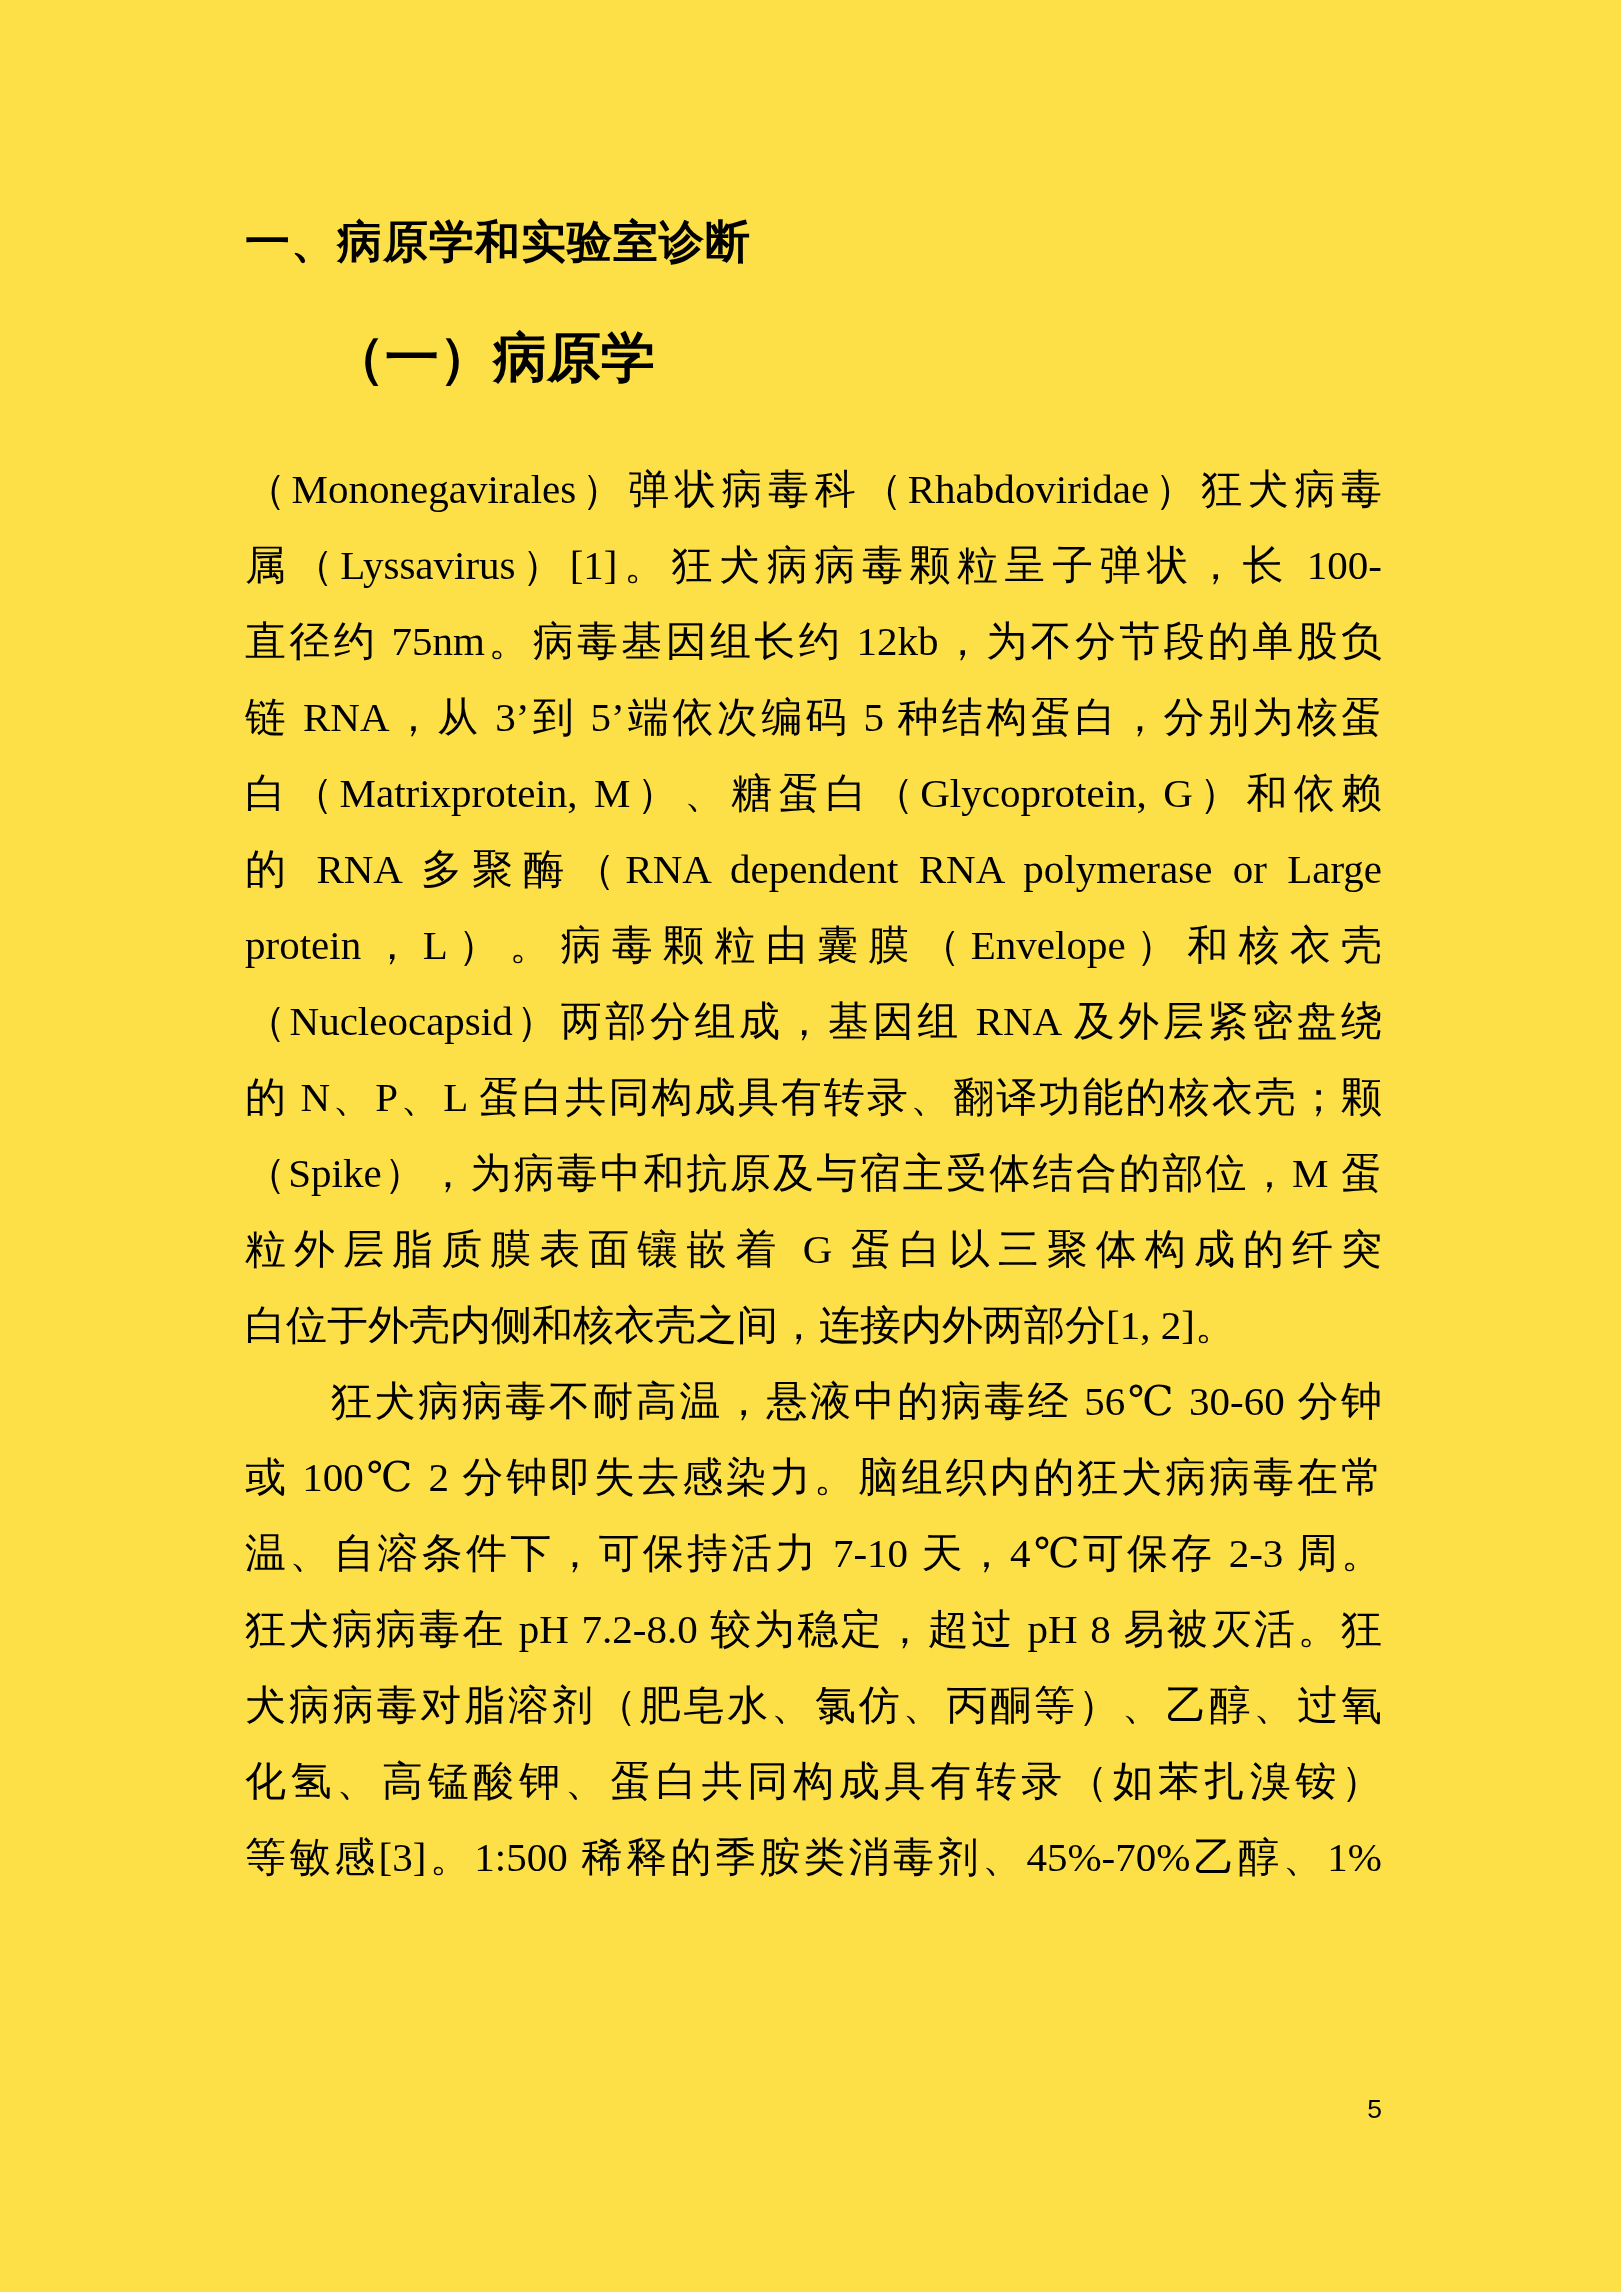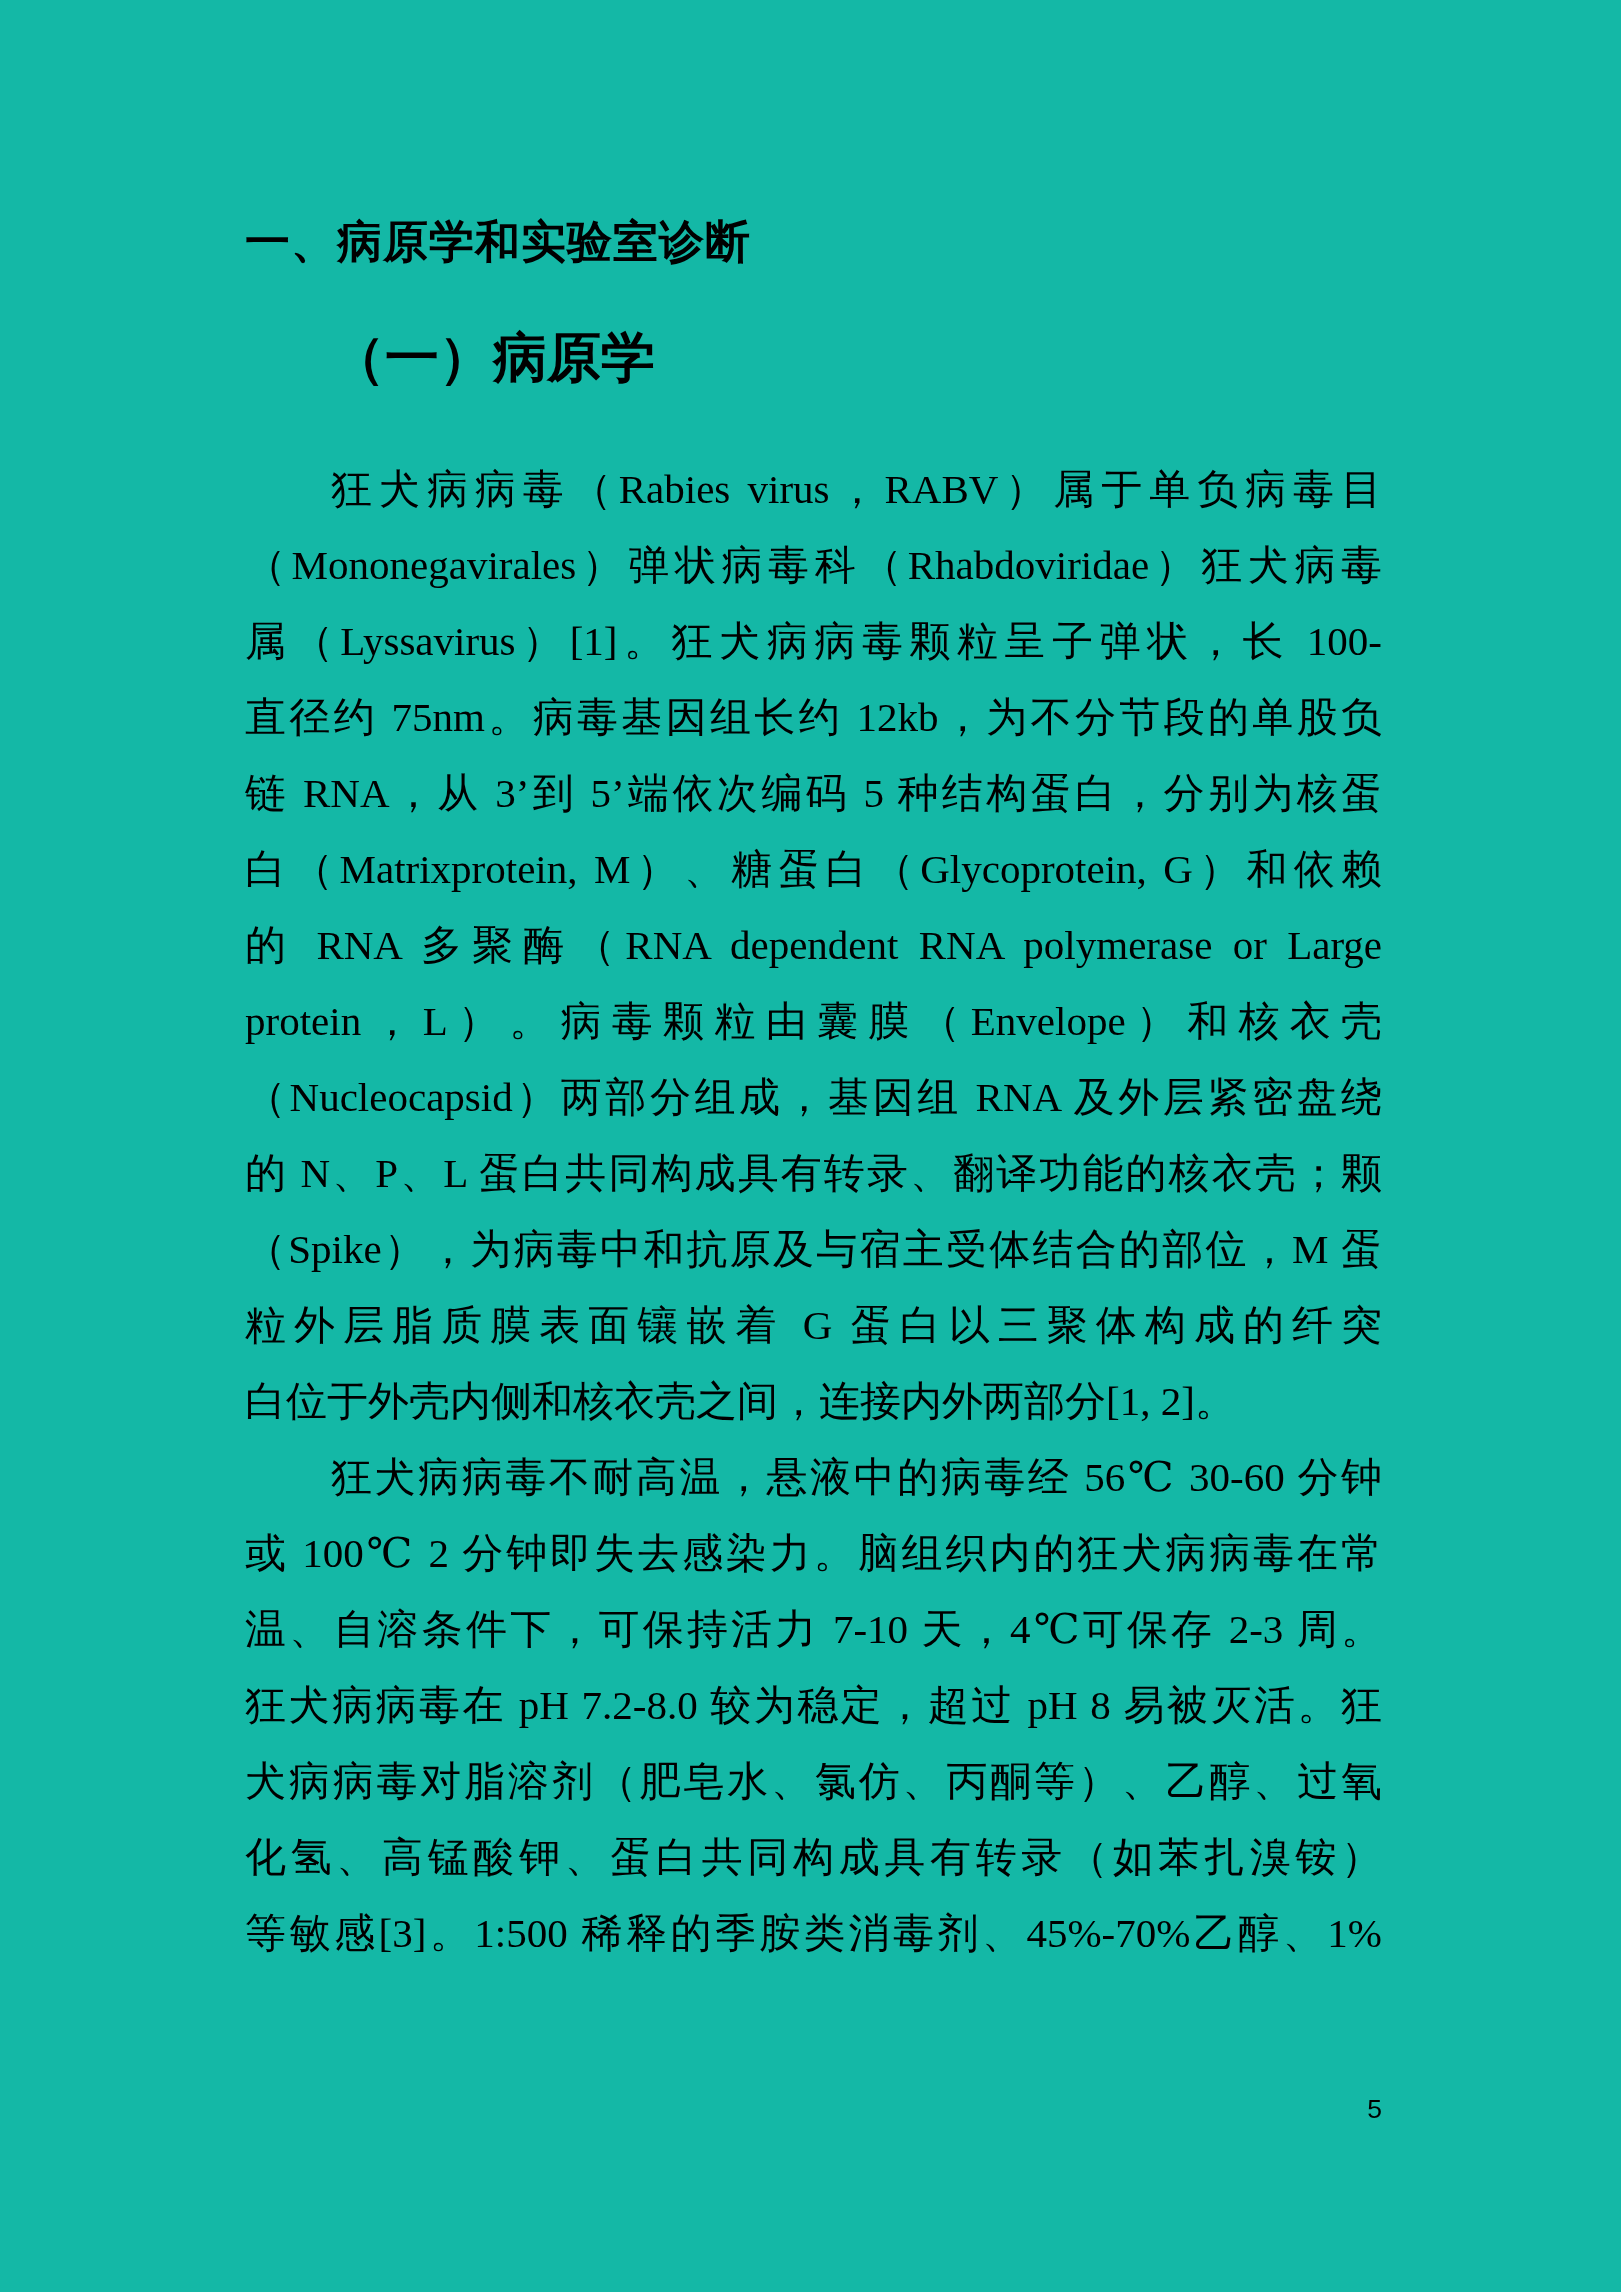--- a/index.html
+++ b/index.html
@@ -5,21 +5,21 @@
   * { margin: 0; padding: 0; box-sizing: border-box; }
   html, body { background: #ffffff; }
   body {
     font-family: "Liberation Serif", "DejaVu Serif", serif;
     color: #000000;
   }
   .page {
     position: relative;
     width: 1621px;
     height: 2293px;
-    background: #14b8a6;
+    background: #fde047;
     overflow: hidden;
   }
   .h1 {
     position: absolute;
     top: 216px;
     left: 245px;
     width: 1137px;
     font-family: "Liberation Sans", "DejaVu Sans", sans-serif;
     font-weight: bold;
     font-size: 45px;
@@ -66,21 +66,20 @@
 </head>
 <body>
 
 <div class="page">
 
   <div class="h1">一、病原学和实验室诊断</div>
 
   <div class="h2">（一）病原学</div>
 
   <div class="body-lines">
-    <div class="line indent">狂犬病病毒（Rabies virus，RABV）属于单负病毒目</div>
     <div class="line">（Mononegavirales）弹状病毒科（Rhabdoviridae）狂犬病毒</div>
     <div class="line">属（Lyssavirus）[1]。狂犬病病毒颗粒呈子弹状，长 100-300nm，</div>
     <div class="line">直径约 75nm。病毒基因组长约 12kb，为不分节段的单股负</div>
     <div class="line">链 RNA，从 3’到 5’端依次编码 5 种结构蛋白，分别为核蛋</div>
     <div class="line">白（Matrixprotein, M）、糖蛋白（Glycoprotein, G）和依赖 RNA</div>
     <div class="line">的 RNA 多聚酶（RNA dependent RNA polymerase or Large</div>
     <div class="line">protein，L）。病毒颗粒由囊膜（Envelope）和核衣壳</div>
     <div class="line">（Nucleocapsid）两部分组成，基因组 RNA 及外层紧密盘绕</div>
     <div class="line">的 N、P、L 蛋白共同构成具有转录、翻译功能的核衣壳；颗</div>
     <div class="line">（Spike），为病毒中和抗原及与宿主受体结合的部位，M 蛋</div>

